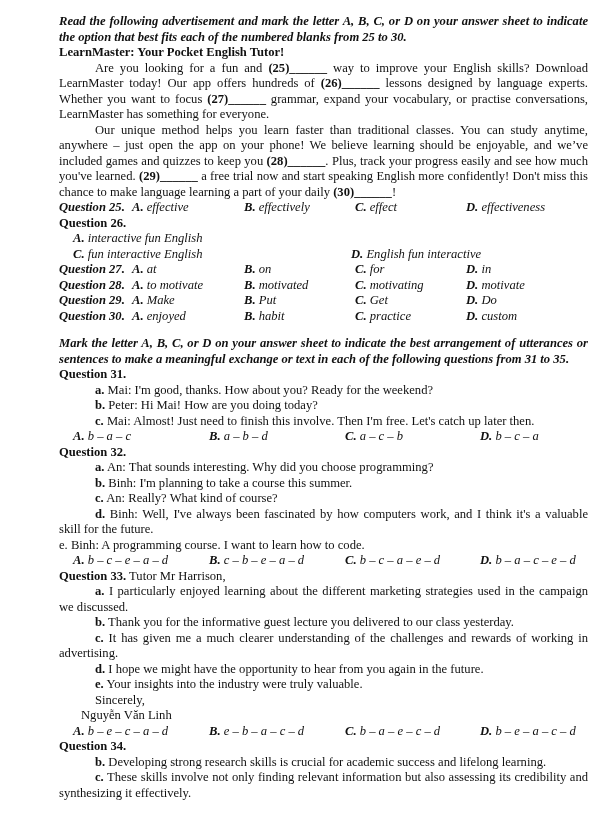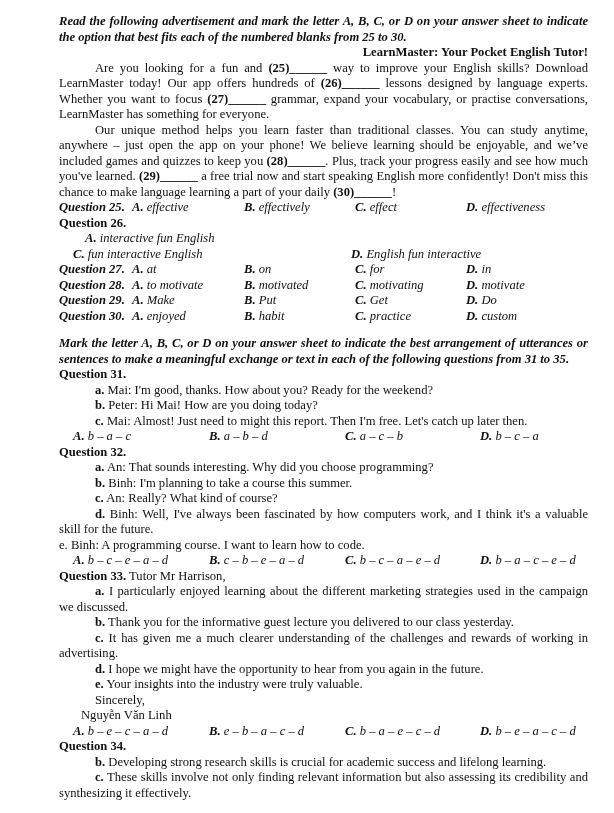--- a/index.html
+++ b/index.html
@@ -3,21 +3,21 @@
   <meta charset="utf-8">
   <style>
     html, body { margin: 0; padding: 0; background: #ffffff; }
     body {
       width: 614px; height: 813px; overflow: hidden; position: relative;
       font-family: "Liberation Serif", "DejaVu Serif", serif;
       font-size: 12.6px; color: #111111; line-height: 15.5px;
     }
     .page { position: absolute; left: 59px; top: 14px; width: 529px; }
     .instr { font-weight: bold; font-style: italic; text-align: justify; }
-    .title { font-weight: bold; text-align: right; }
+    .title { font-weight: bold; text-align: left; }
     .para { text-align: justify; text-indent: 36px; }
     .b { font-weight: bold; }
     .c4 { position: relative; height: 15.5px; white-space: nowrap; }
     .c4 > span { position: absolute; top: 0; font-style: italic; }
     .ind { padding-left: 36px; text-align: justify; }
     .hang { text-indent: 36px; text-align: justify; }
     .gap { height: 12px; }
     .blank { font-weight: bold; }
   </style>
 </head>
@@ -35,21 +35,21 @@
   <div class="c4">
     <span style="left:0" class="b">Question 25.</span>
     <span style="left:73px"><b>A.</b> <span>effective</span></span>
     <span style="left:185px"><b>B.</b> <span>effectively</span></span>
     <span style="left:296px"><b>C.</b> <span>effect</span></span>
     <span style="left:407px"><b>D.</b> <span>effectiveness</span></span>
   </div>
 
   <div class="b">Question 26.</div>
   <div class="c4">
-    <span style="left:26px"><b>A.</b> <span>interactive fun English</span></span>
+    <span style="left:14px"><b>A.</b> <span>interactive fun English</span></span>
   </div>
   <div class="c4">
     <span style="left:14px"><b>C.</b> <span>fun interactive English</span></span>
     <span style="left:292px"><b>D.</b> <span>English fun interactive</span></span>
   </div>
 
   <div class="c4">
     <span style="left:0" class="b">Question 27.</span>
     <span style="left:73px"><b>A.</b> <span>at</span></span>
     <span style="left:185px"><b>B.</b> <span>on</span></span>
@@ -81,21 +81,21 @@
     <span style="left:407px"><b>D.</b> <span>custom</span></span>
   </div>
 
   <div class="gap"></div>
 
   <div class="instr">Mark the letter A, B, C, or D on your answer sheet to indicate the best arrangement of utterances or sentences to make a meaningful exchange or text in each of the following questions from 31 to 35.</div>
 
   <div class="b">Question 31.</div>
   <div class="ind"><b>a.</b><span> Mai: I'm good, thanks. How about you? Ready for the weekend?</span></div>
   <div class="ind"><b>b.</b><span> Peter: Hi Mai! How are you doing today?</span></div>
-  <div class="ind"><b>c.</b><span> Mai: Almost! Just need to might this report. Then I'm free. Let's catch up later then.</span></div>
+  <div class="ind"><b>c.</b><span> Mai: Almost! Just need to finish this involve. Then I'm free. Let's catch up later then.</span></div>
   <div class="c4">
     <span style="left:14px"><b>A.</b><span> b – a – c</span></span>
     <span style="left:150px"><b>B.</b><span> a – b – d</span></span>
     <span style="left:286px"><b>C.</b><span> a – c – b</span></span>
     <span style="left:421px"><b>D.</b><span> b – c – a</span></span>
   </div>
 
   <div class="b">Question 32.</div>
   <div class="ind"><b>a.</b><span> An: That sounds interesting. Why did you choose programming?</span></div>
   <div class="ind"><b>b.</b><span> Binh: I'm planning to take a course this summer.</span></div>

